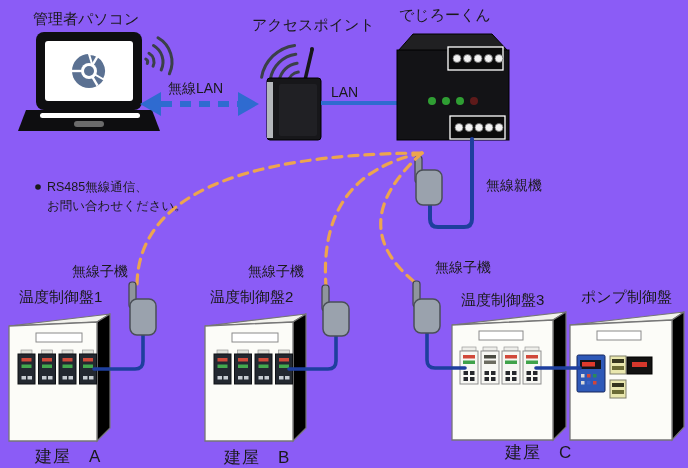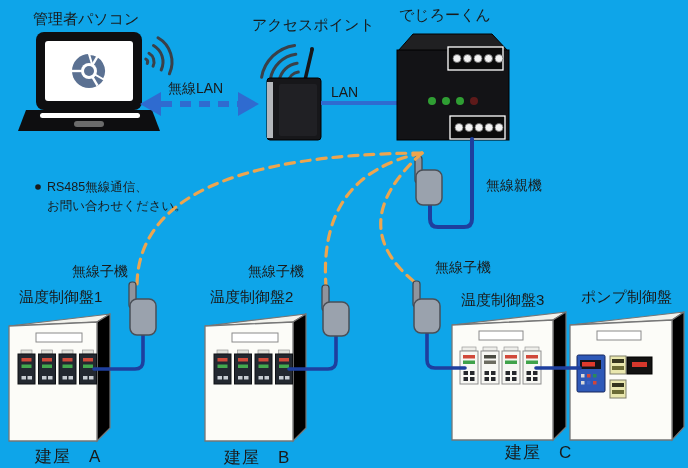--- a/index.html
+++ b/index.html
@@ -1,16 +1,16 @@
 <!DOCTYPE html>
 <html style="--cable-blue: #1e3f9e; --link-blue: #2f6bd0; --wireless-orange: #eda54e; --device-gray: #9aa2ad; --led-green: #2f9e33; --led-red: #5e1a1a; --inverter-blue: #2e59b8;"><head>
 <meta charset="utf-8">
 <style>
   html,body{margin:0;padding:0;background:#fff;}
-  .stage{position:relative;width:688px;height:468px;background:#0ea5e9;overflow:hidden;
+  .stage{position:relative;width:688px;height:468px;background:#8b5cf6;overflow:hidden;
          font-family:"Liberation Sans","DejaVu Sans",sans-serif;}
   svg{display:block;}
   text{fill:#1a1a1a;font-family:"Liberation Sans","DejaVu Sans",sans-serif;}
   .lbl-node{font-size:15px;}
   .lbl-link{font-size:14px;}
   .lbl-panel{font-size:15px;}
   .lbl-building{font-size:17px;letter-spacing:1px;}
   .lbl-note{font-size:12.5px;}
 </style>
 </head>

